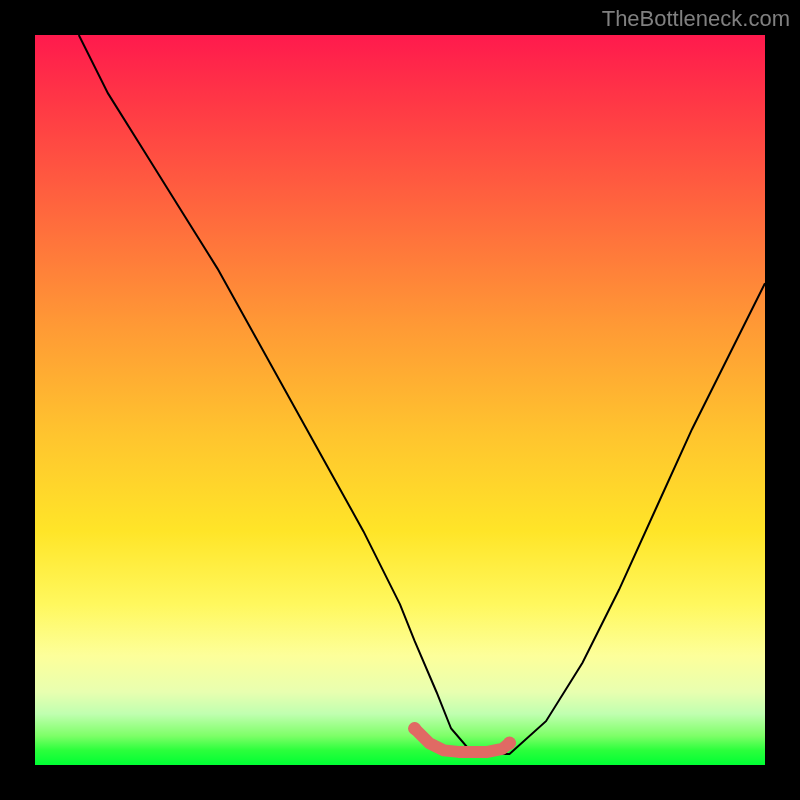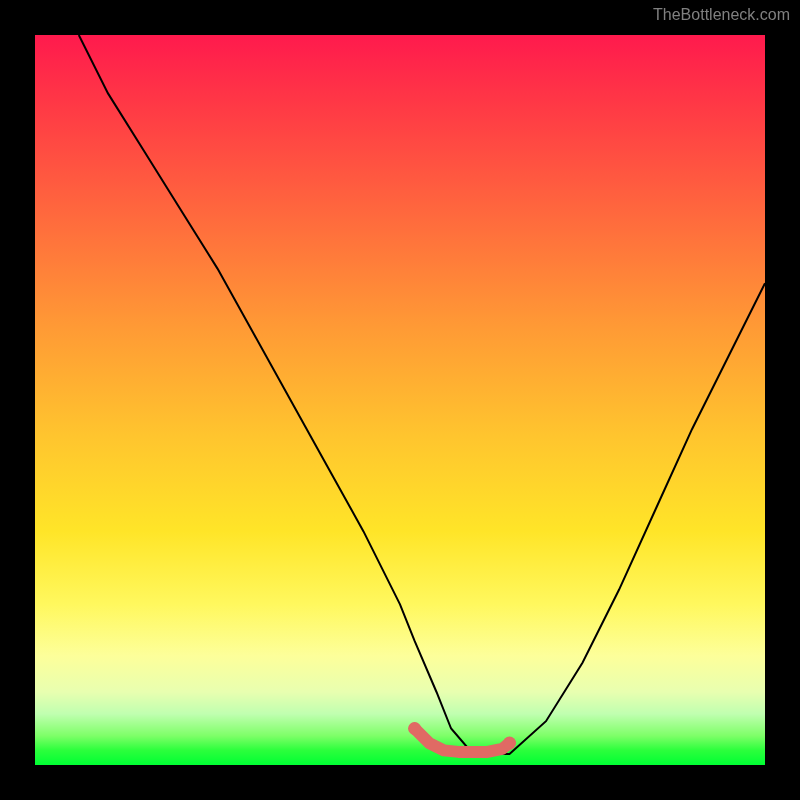--- a/index.html
+++ b/index.html
@@ -45,21 +45,21 @@
     left: 0;
     top: 0;
     width: 730px;
     height: 730px;
   }
   .watermark {
     position: absolute;
     top: 6px;
     right: 10px;
     color: #808080;
-    font-size: 16px;
+    font-size: 22px;
     font-weight: 500;
     user-select: none;
   }
 </style>
 </head>
 <body>
 
 <div class="frame">
   <div class="watermark">TheBottleneck.com</div>
 

